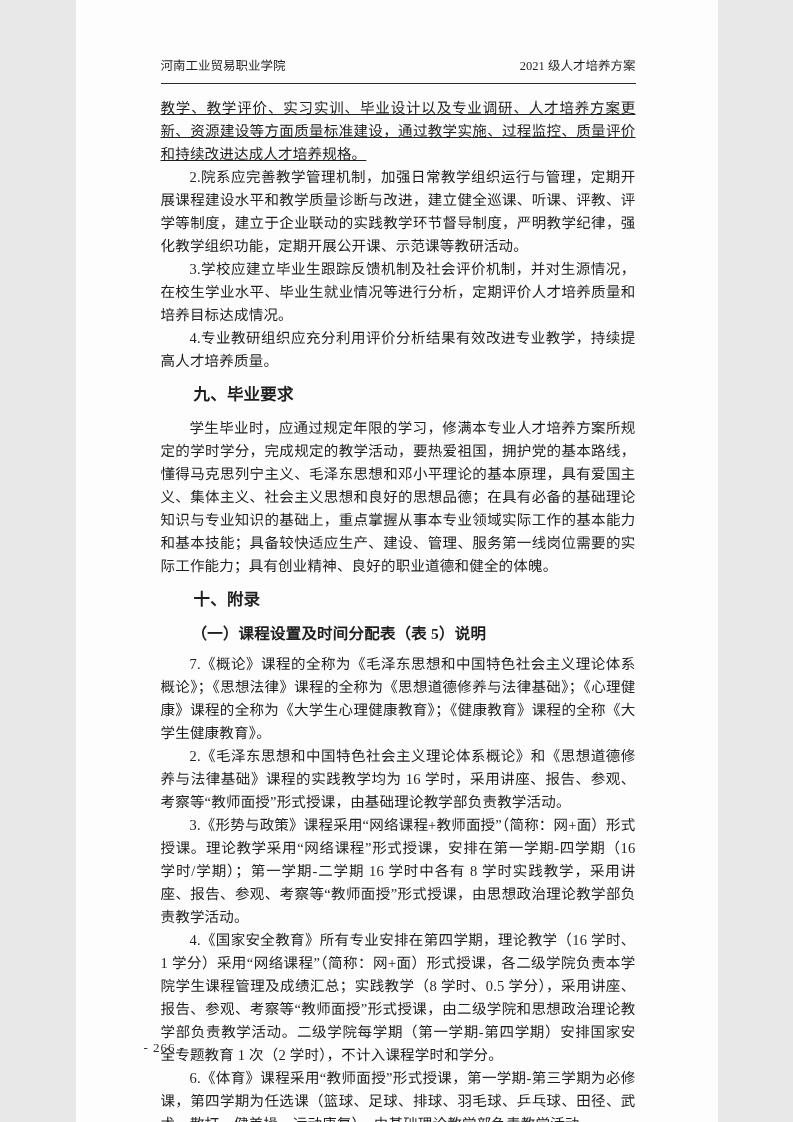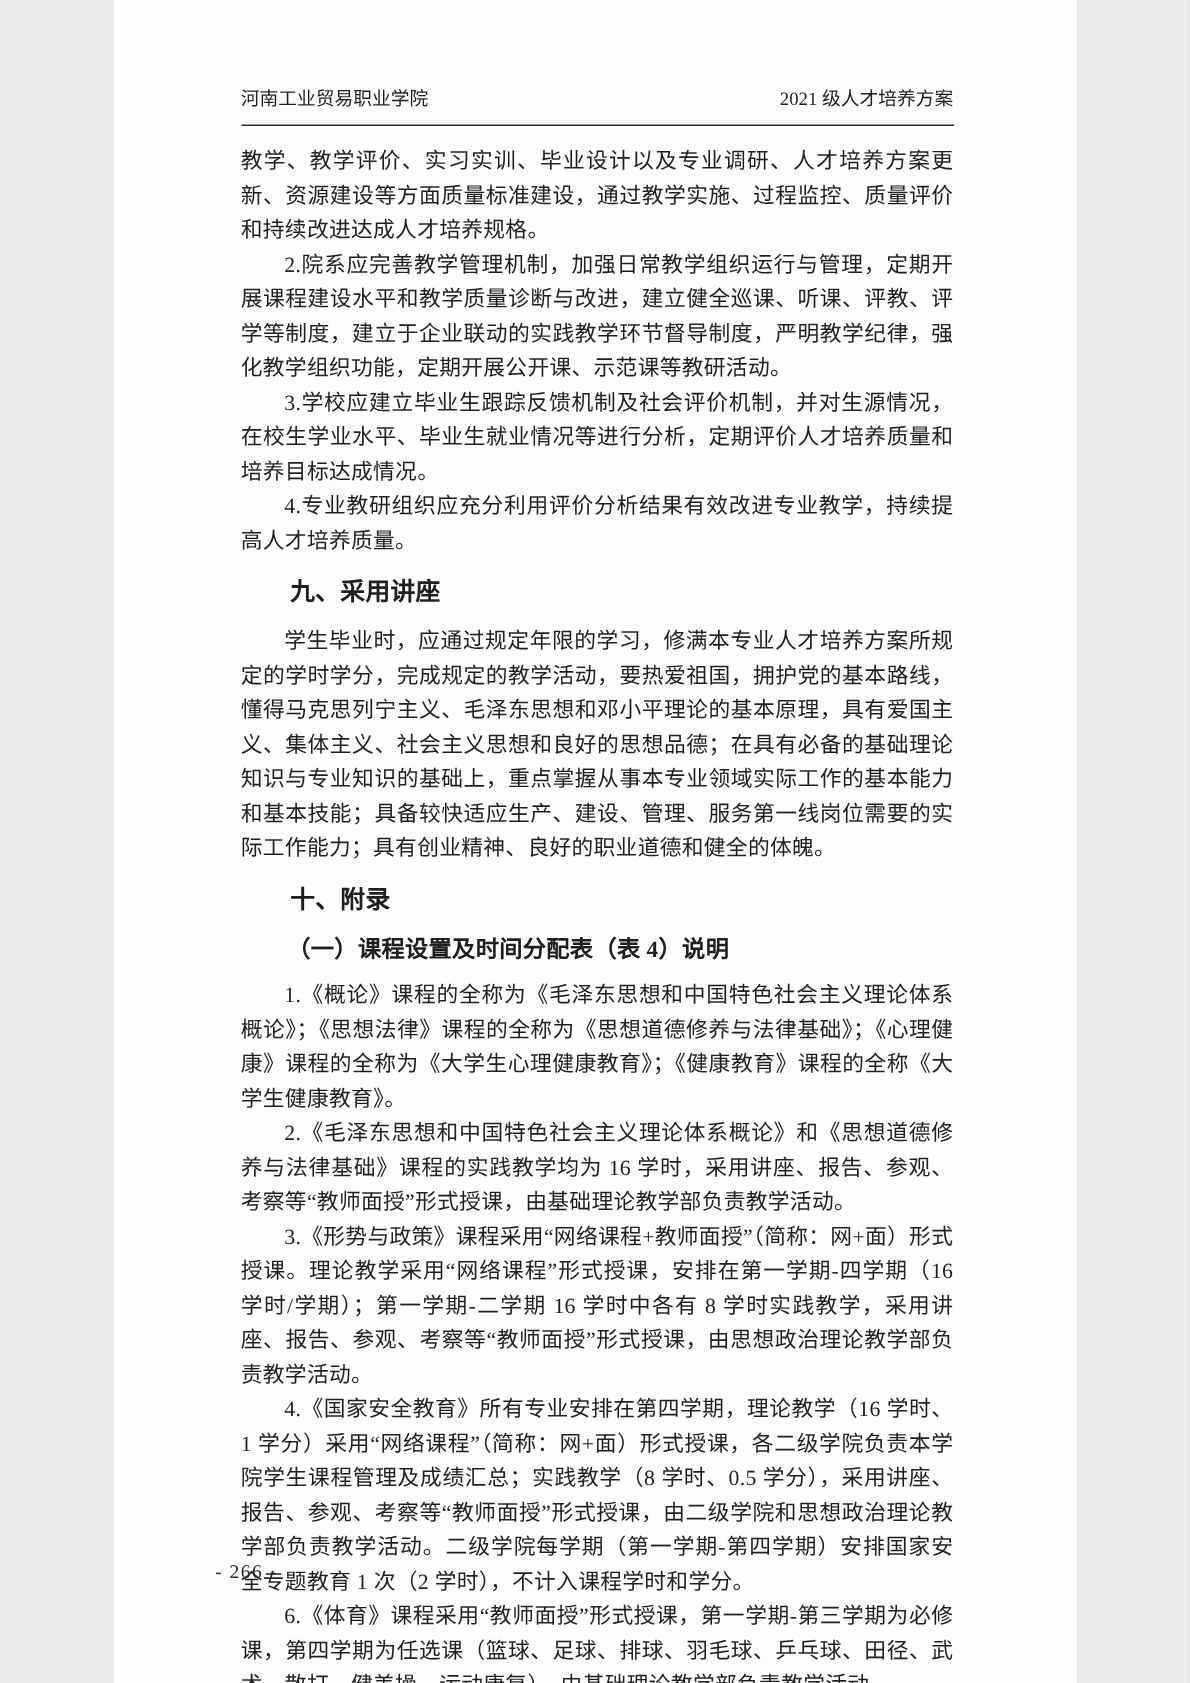--- a/index.html
+++ b/index.html
@@ -35,20 +35,21 @@
     text-align: justify;
     text-justify: inter-character;
     letter-spacing: 0.2px;
   }
   .doc-body p {
     margin: 0;
     text-indent: 2em;
   }
   .doc-body p.cont {
     text-indent: 0;
+    text-decoration: underline;
   }
   .doc-body h2 {
     font-size: 16.5px;
     line-height: 24px;
     font-weight: 700;
     margin: 10px 0;
     text-indent: 2em;
     text-align: left;
   }
   .doc-body h3 {
@@ -77,27 +78,27 @@
     <span>河南工业贸易职业学院</span>
     <span>2021 级人才培养方案</span>
   </div>
 
   <div class="doc-body">
     <p class="cont">教学、教学评价、实习实训、毕业设计以及专业调研、人才培养方案更新、资源建设等方面质量标准建设，通过教学实施、过程监控、质量评价和持续改进达成人才培养规格。</p>
     <p>2.院系应完善教学管理机制，加强日常教学组织运行与管理，定期开展课程建设水平和教学质量诊断与改进，建立健全巡课、听课、评教、评学等制度，建立于企业联动的实践教学环节督导制度，严明教学纪律，强化教学组织功能，定期开展公开课、示范课等教研活动。</p>
     <p>3.学校应建立毕业生跟踪反馈机制及社会评价机制，并对生源情况，在校生学业水平、毕业生就业情况等进行分析，定期评价人才培养质量和培养目标达成情况。</p>
     <p>4.专业教研组织应充分利用评价分析结果有效改进专业教学，持续提高人才培养质量。</p>
 
-    <h2>九、采用讲座</h2>
+    <h2>九、毕业要求</h2>
     <p>学生毕业时，应通过规定年限的学习，修满本专业人才培养方案所规定的学时学分，完成规定的教学活动，要热爱祖国，拥护党的基本路线，懂得马克思列宁主义、毛泽东思想和邓小平理论的基本原理，具有爱国主义、集体主义、社会主义思想和良好的思想品德；在具有必备的基础理论知识与专业知识的基础上，重点掌握从事本专业领域实际工作的基本能力和基本技能；具备较快适应生产、建设、管理、服务第一线岗位需要的实际工作能力；具有创业精神、良好的职业道德和健全的体魄。</p>
 
     <h2>十、附录</h2>
-    <h3>（一）课程设置及时间分配表（表 4）说明</h3>
+    <h3>（一）课程设置及时间分配表（表 5）说明</h3>
 
-    <p>1.《概论》课程的全称为《毛泽东思想和中国特色社会主义理论体系概论》；《思想法律》课程的全称为《思想道德修养与法律基础》；《心理健康》课程的全称为《大学生心理健康教育》；《健康教育》课程的全称《大学生健康教育》。</p>
+    <p>7.《概论》课程的全称为《毛泽东思想和中国特色社会主义理论体系概论》；《思想法律》课程的全称为《思想道德修养与法律基础》；《心理健康》课程的全称为《大学生心理健康教育》；《健康教育》课程的全称《大学生健康教育》。</p>
     <p>2.《毛泽东思想和中国特色社会主义理论体系概论》和《思想道德修养与法律基础》课程的实践教学均为 16 学时，采用讲座、报告、参观、考察等“教师面授”形式授课，由基础理论教学部负责教学活动。</p>
     <p>3.《形势与政策》课程采用“网络课程+教师面授”（简称：网+面）形式授课。理论教学采用“网络课程”形式授课，安排在第一学期-四学期（16 学时/学期）；第一学期-二学期 16 学时中各有 8 学时实践教学，采用讲座、报告、参观、考察等“教师面授”形式授课，由思想政治理论教学部负责教学活动。</p>
     <p>4.《国家安全教育》所有专业安排在第四学期，理论教学（16 学时、1 学分）采用“网络课程”（简称：网+面）形式授课，各二级学院负责本学院学生课程管理及成绩汇总；实践教学（8 学时、0.5 学分），采用讲座、报告、参观、考察等“教师面授”形式授课，由二级学院和思想政治理论教学部负责教学活动。二级学院每学期（第一学期-第四学期）安排国家安全专题教育 1 次（2 学时），不计入课程学时和学分。</p>
     <p>6.《体育》课程采用“教师面授”形式授课，第一学期-第三学期为必修课，第四学期为任选课（篮球、足球、排球、羽毛球、乒乓球、田径、武术、散打、健美操、运动康复），由基础理论教学部负责教学活动。</p>
     <p>8.《军事》课程包括《军事理论》和《军事技能》。《军事理论》课程采用“网络课程”（简称：网</p>
   </div>
 
   <div class="page-footer">
     <span>- 266 -</span>
   </div>

